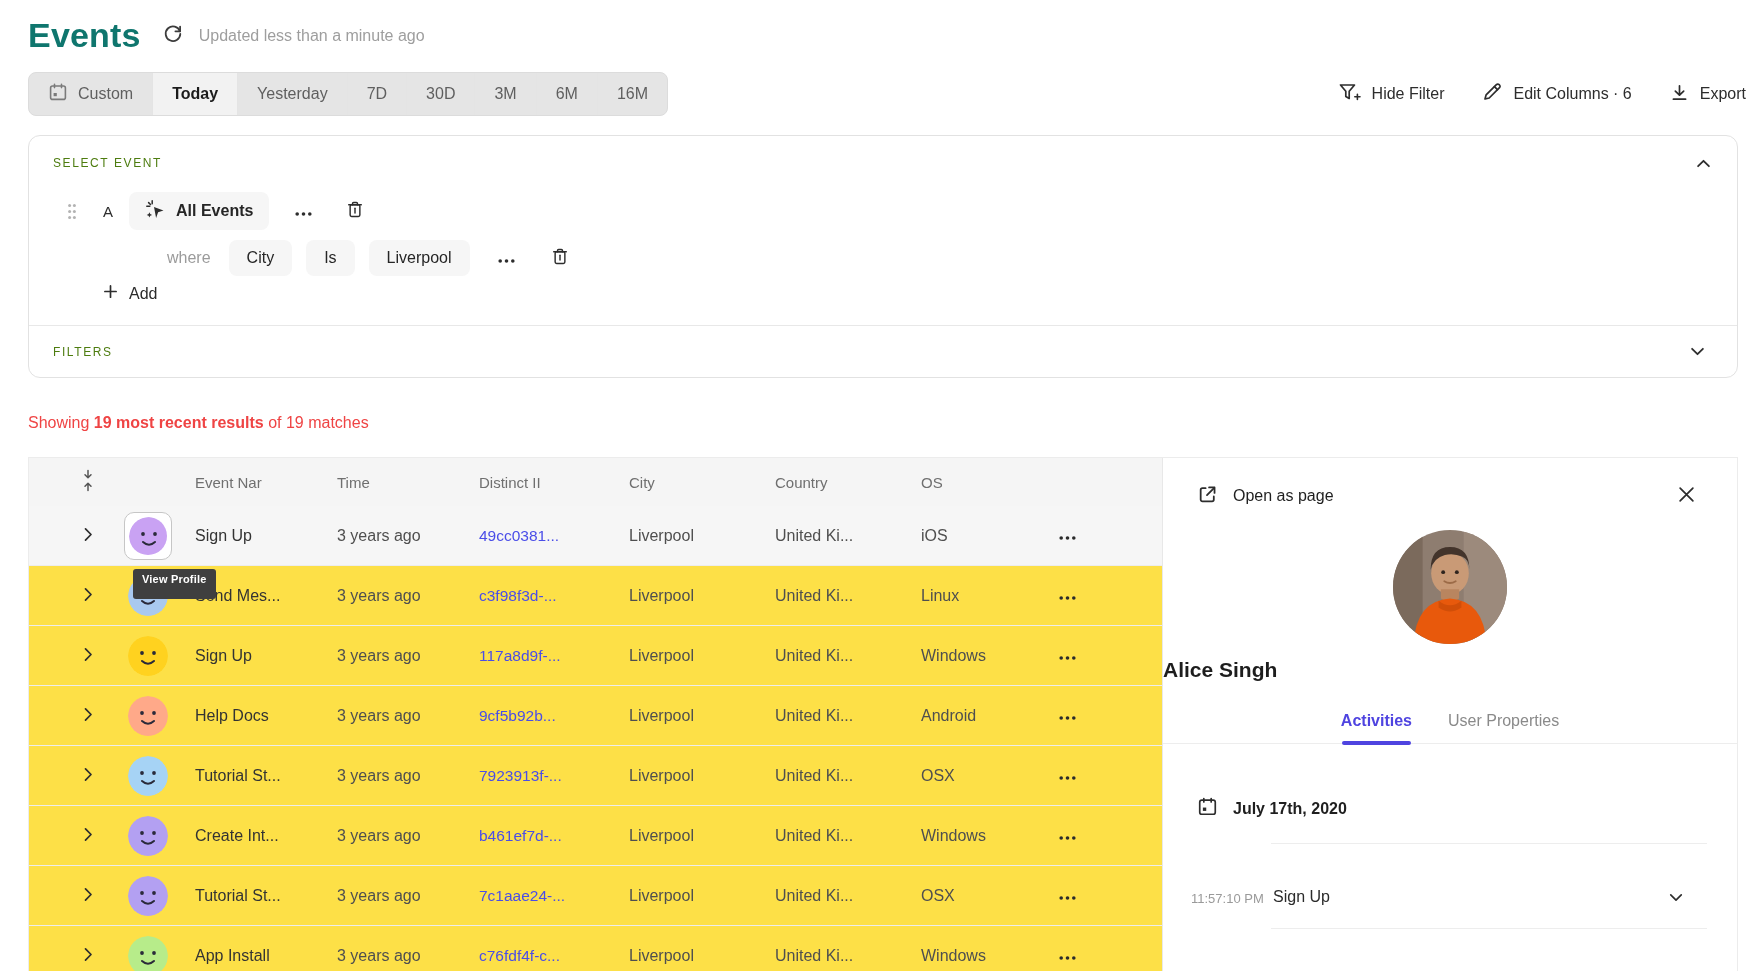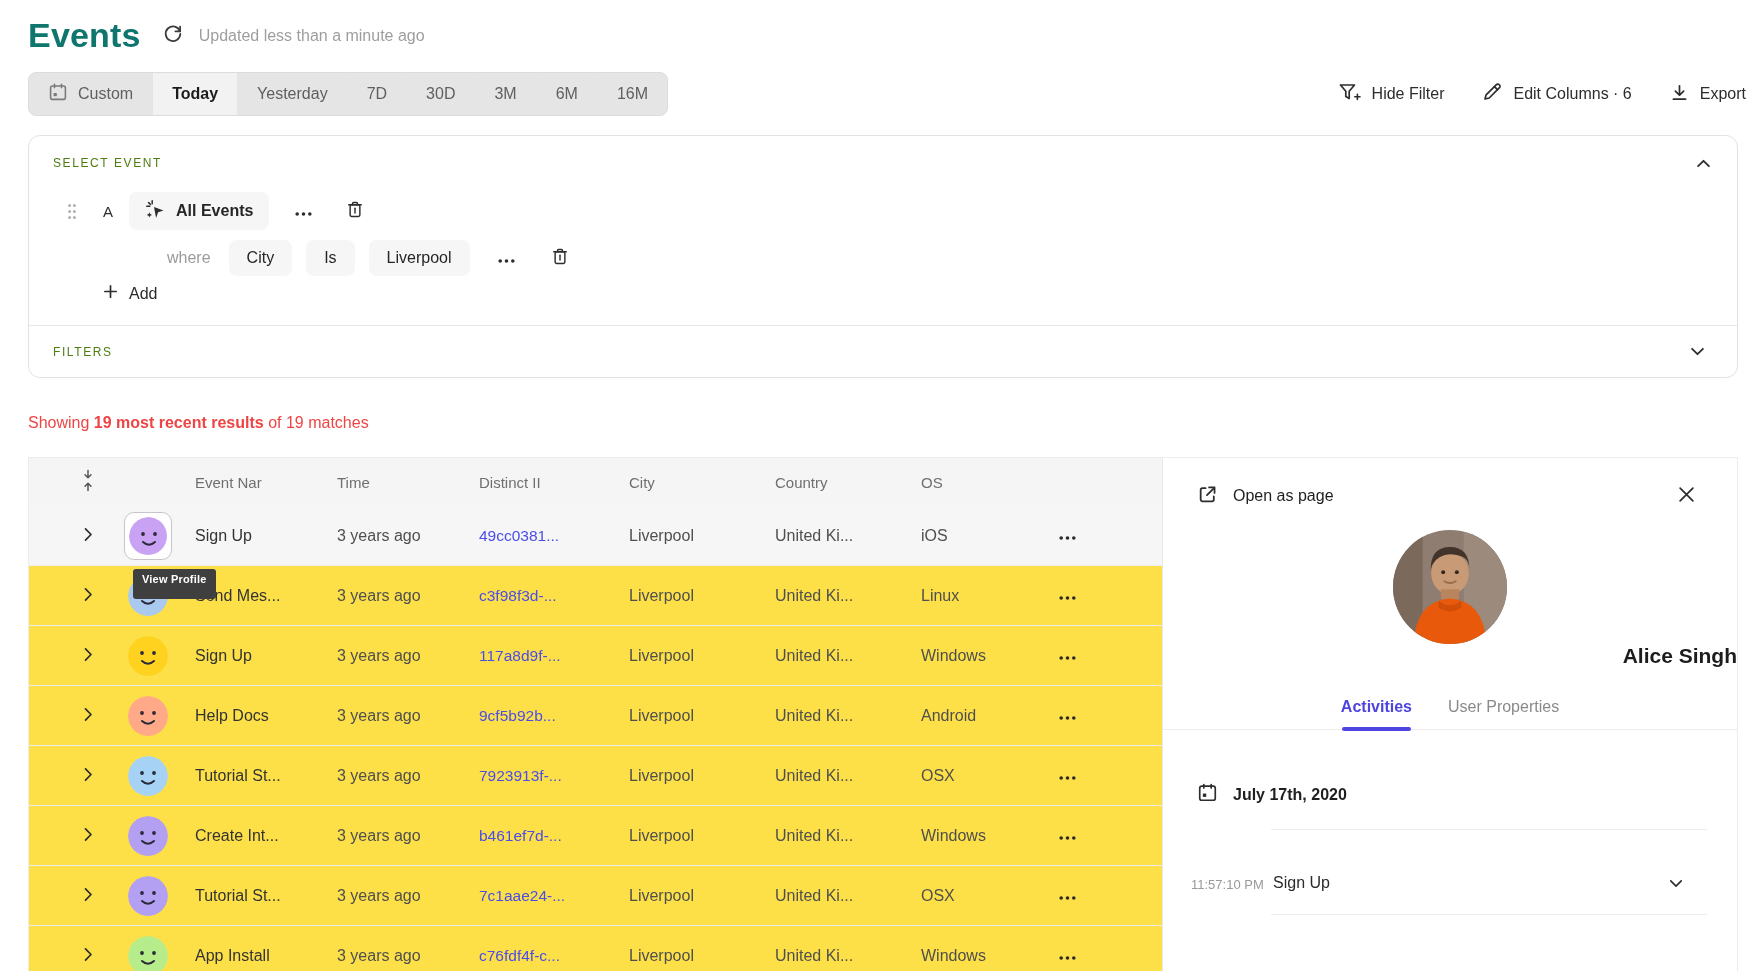--- a/index.html
+++ b/index.html
@@ -69,21 +69,21 @@
 
   
   .tooltip{position:absolute;left:133px;top:569px;background:#3f3f3f;color:#fff;font-size:11px;font-weight:700;padding:4px 9px 14px;border-radius:3px;z-index:6;white-space:nowrap;letter-spacing:.2px}
 
   
   .panel{flex:1;border-left:1px solid #e8e8e8;position:relative;background:#fff}
   .panel-head{display:flex;align-items:center;padding:24px 38px 0 34px}
   .open-page{display:flex;align-items:center;gap:15px;font-size:16px;font-weight:500;color:#1f1f1f}
   .close-btn{margin-left:auto;display:flex;padding:4px}
   .avatar-big{width:114px;height:114px;border-radius:50%;overflow:hidden;margin:20px auto 0;display:block}
-  .p-name{text-align:right;font-size:21px;font-weight:700;color:#1d1d1d}
+  .p-name{margin-top:14px;text-align:left;font-size:21px;font-weight:700;color:#1d1d1d}
   .p-email{margin-top:7px;text-align:center;font-size:15px;color:#8f8f8f}
   .tabs{margin-top:30px;display:flex;justify-content:center;gap:36px;border-bottom:1px solid #ededed}
   .tab{padding-bottom:13px;font-size:16px;color:#8a8a8a;position:relative}
   .tab.active{color:#4f44e0;font-weight:700}
   .tab.active::after{content:"";position:absolute;left:1px;right:1px;bottom:-2px;height:4px;border-radius:2px;background:#4f44e0}
   .p-date{display:flex;align-items:center;gap:15px;margin:52px 0 0 34px;font-size:16px;font-weight:700;color:#1f1f1f}
   .act-divider{height:1px;background:#ededed;margin:22px 30px 0 108px}
   .activity-line{height:62px;position:relative;display:flex;align-items:flex-end}
   .act-time{position:absolute;left:28px;font-size:13px;color:#9a9a9a}
   .act-event{margin-left:110px;font-size:16px;color:#2b2b2b}

